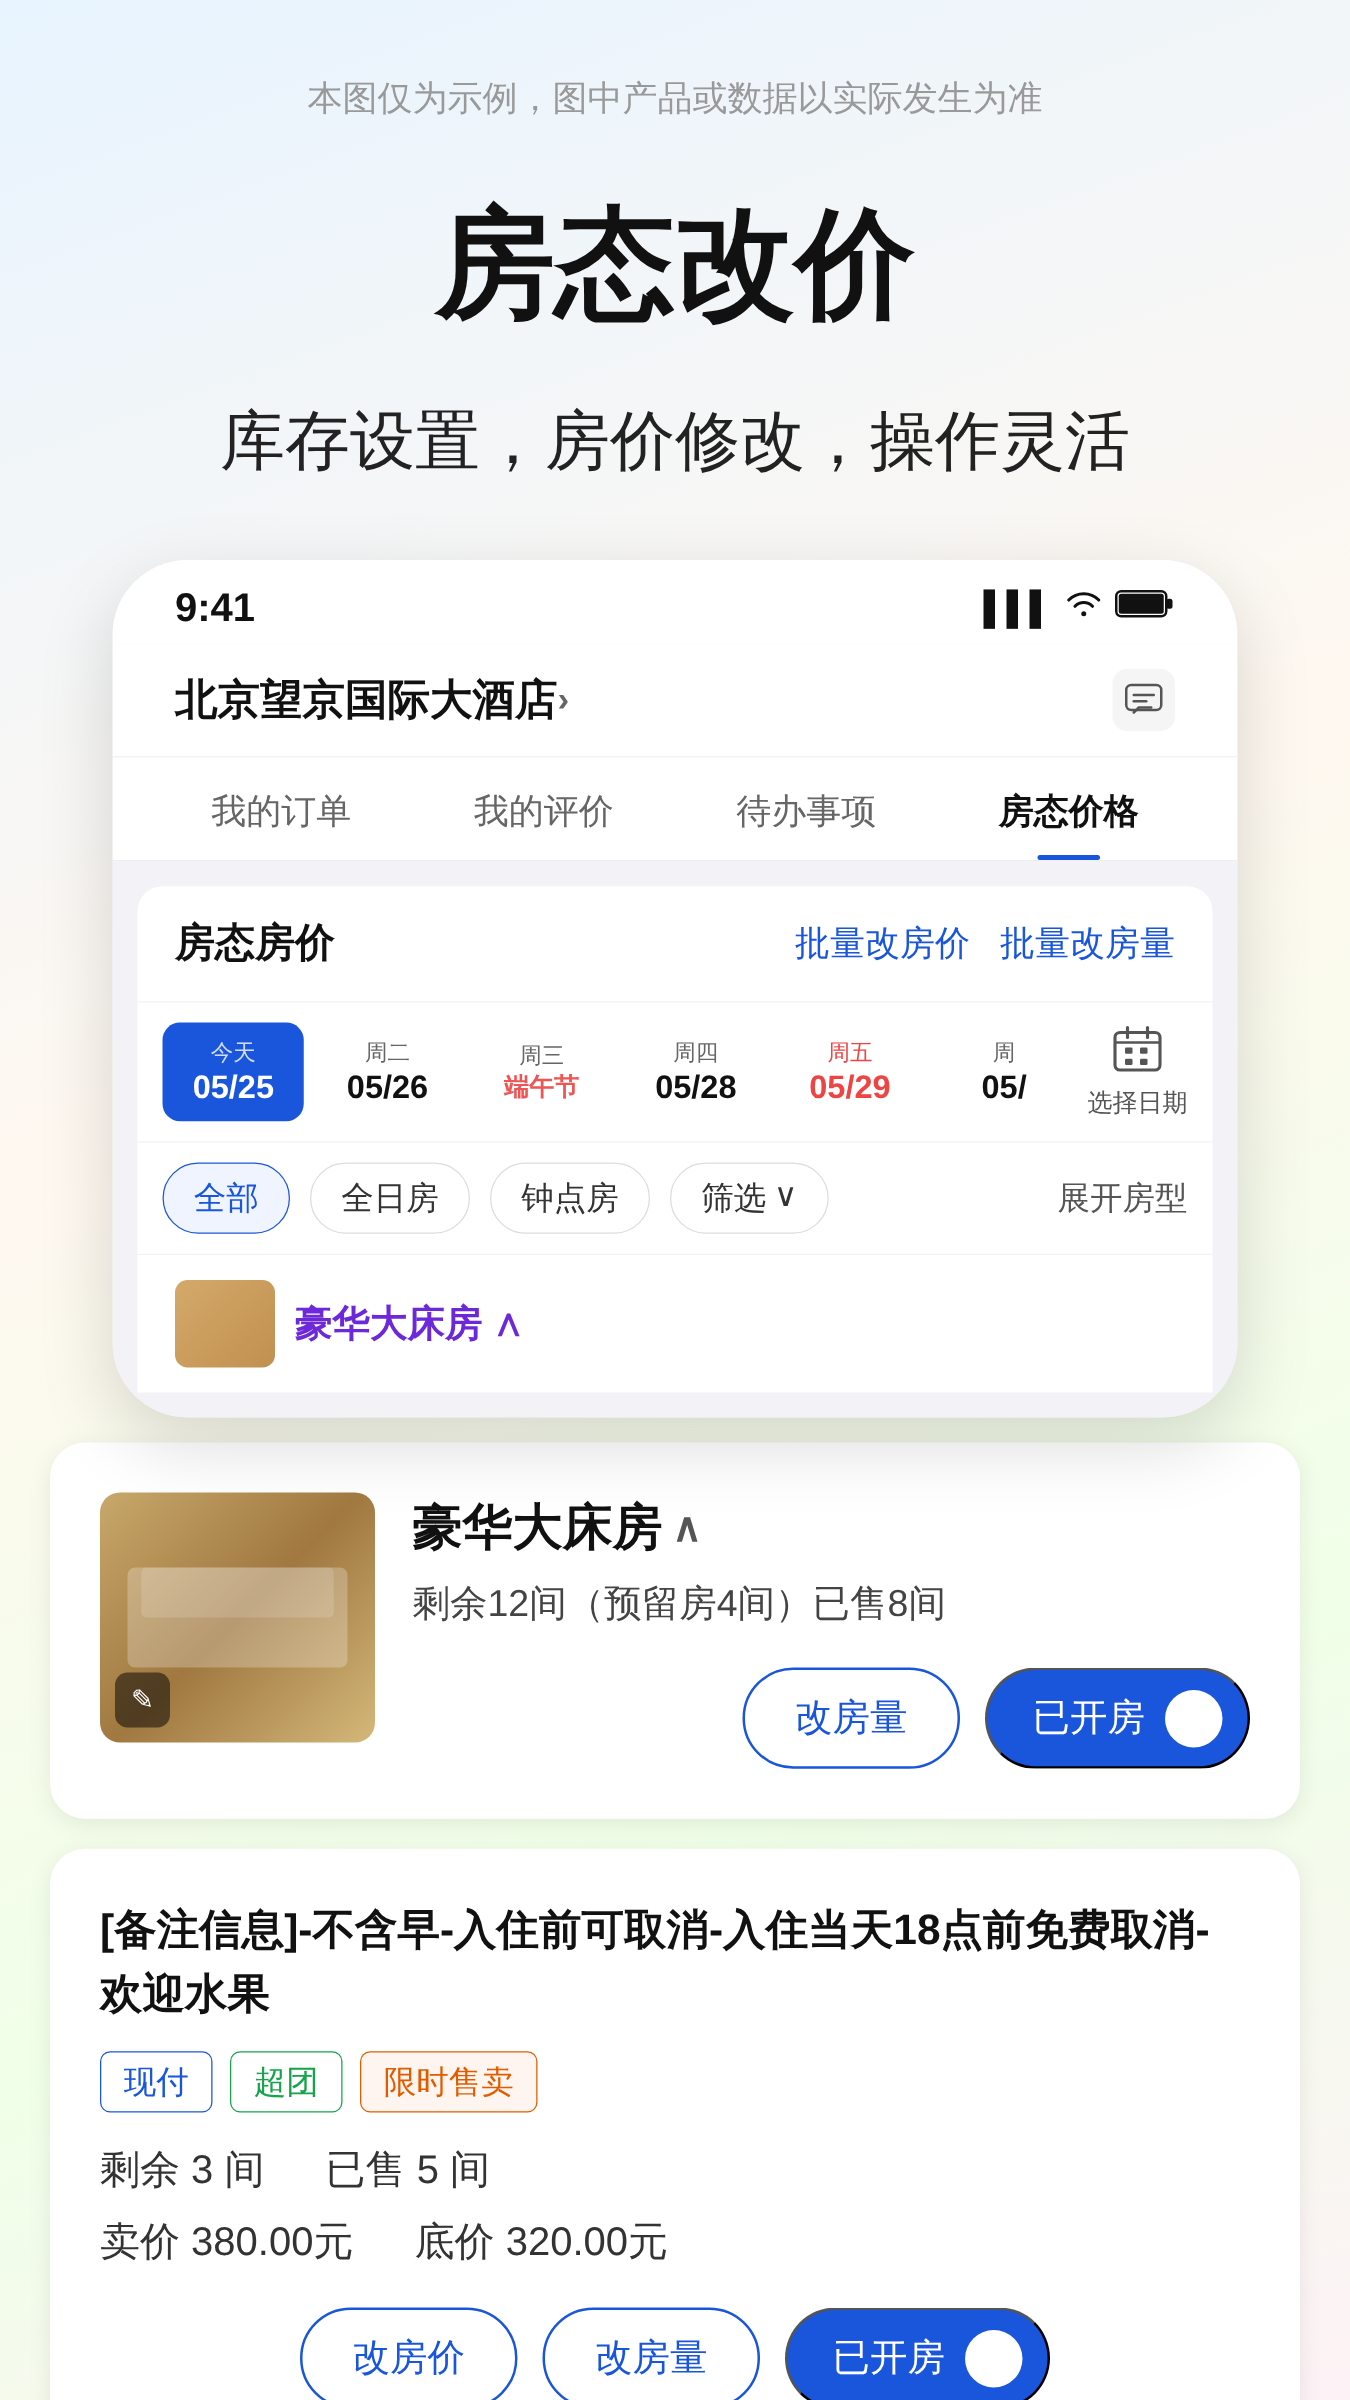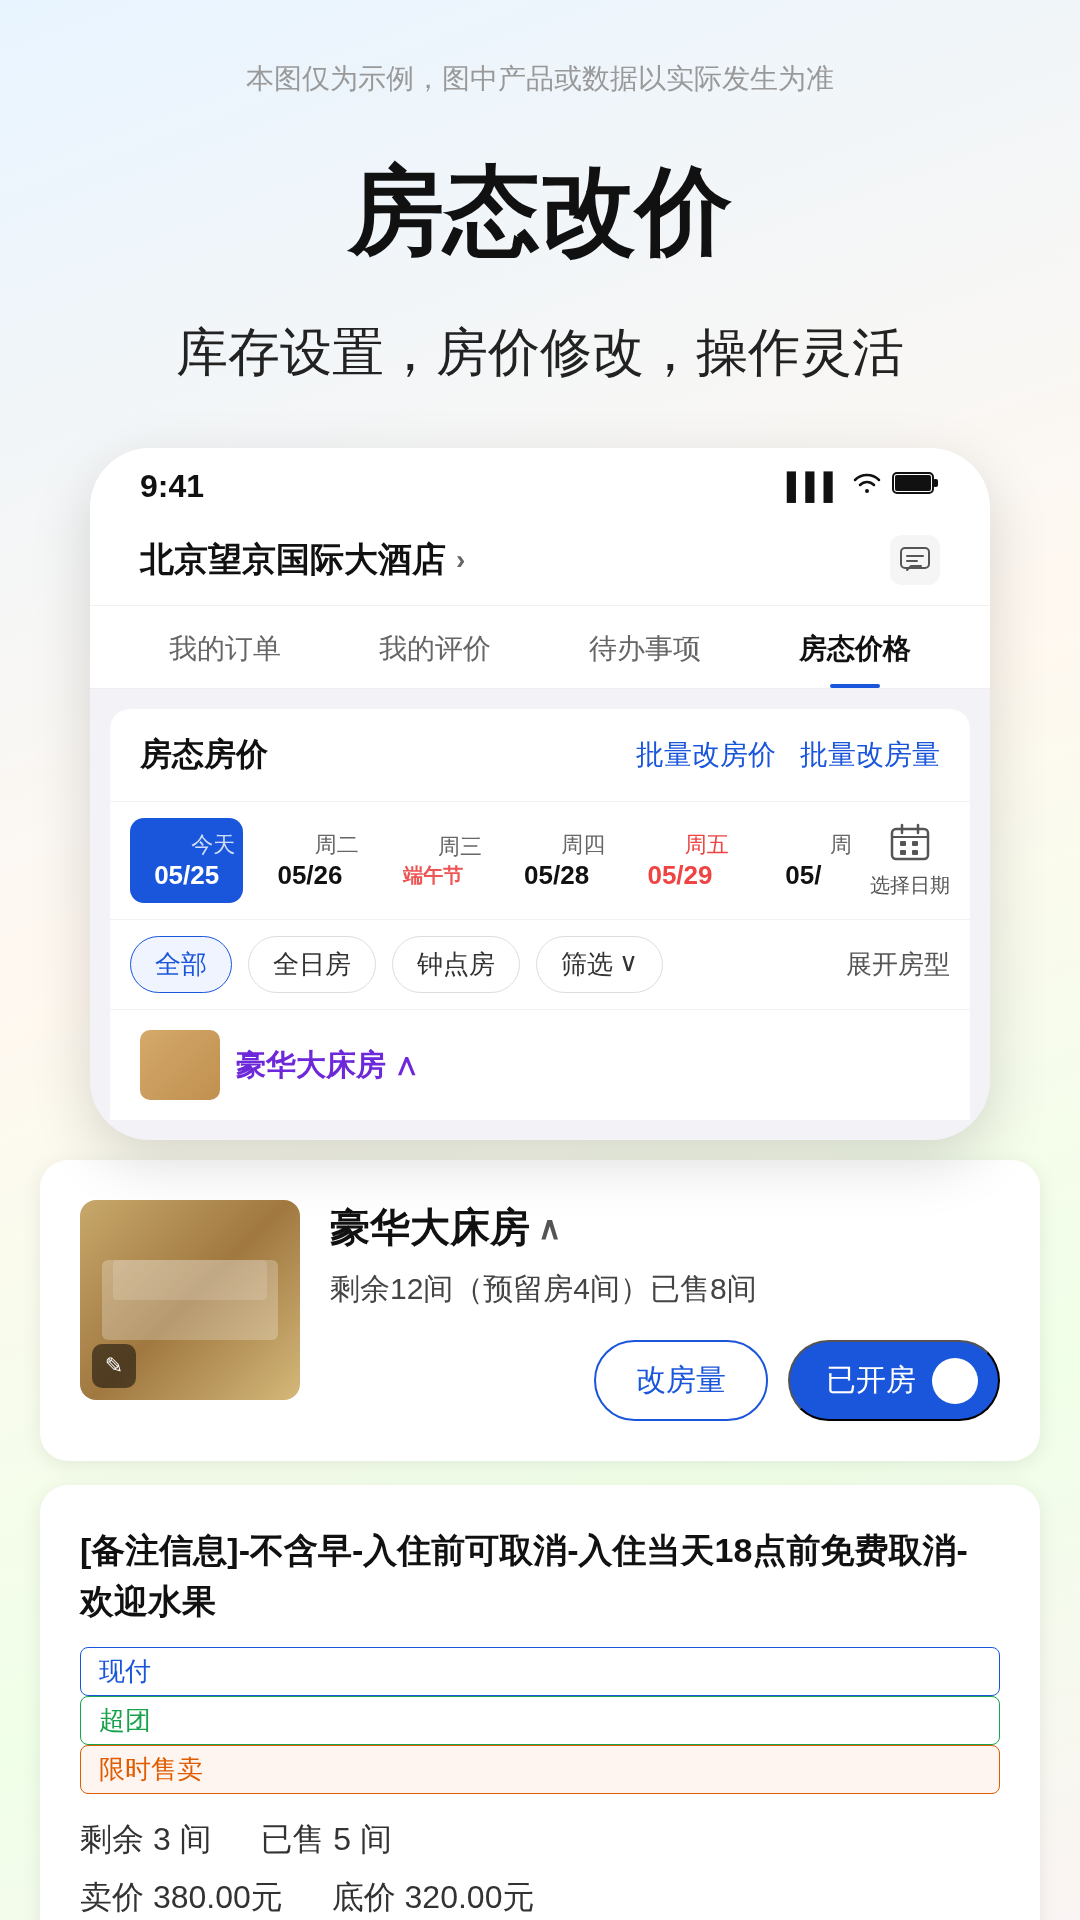--- a/index.html
+++ b/index.html
@@ -84,21 +84,20 @@
       justify-content: space-between;
       align-items: center;
       border-bottom: 1px solid #f0f0f0;
     }
     .hotel-name {
       font-size: 34px;
       font-weight: 600;
       color: #111;
       display: flex;
       align-items: center;
-      gap: 10px;
     }
     .hotel-name-chevron {
       color: #666;
       font-size: 28px;
     }
     .hotel-msg-icon {
       width: 50px;
       height: 50px;
       background: #f5f5f5;
       border-radius: 12px;
@@ -185,23 +184,22 @@
       padding: 12px 8px;
       border-radius: 12px;
       min-width: 0;
     }
     .date-item.active {
       background: #1a56db;
       color: #fff;
       border-radius: 14px;
     }
     .date-item .day-name {
-      font-size: 22px;
+      font-size: 18px;
       color: #666;
-      text-align: right;
     }
     .date-item.active .day-name {
       color: rgba(255,255,255,0.8);
     }
     .date-item .day-num {
       font-size: 26px;
       font-weight: 600;
       color: #111;
     }
     .date-item.active .day-num {
@@ -404,24 +402,23 @@
     }
     .rate-card-title {
       font-size: 34px;
       font-weight: 600;
       color: #111;
       line-height: 1.5;
       margin-bottom: 20px;
     }
     .rate-tags {
       display: flex;
-      gap: 0;
+      gap: 14px;
       margin-bottom: 24px;
       flex-wrap: wrap;
-      flex-direction: column;
     }
     .tag {
       padding: 6px 18px;
       border-radius: 8px;
       font-size: 26px;
       border: 1.5px solid;
     }
     .tag-blue { color: #1a56db; border-color: #1a56db; }
     .tag-green { color: #16a34a; border-color: #16a34a; }
     .tag-orange { color: #e05c00; border-color: #e05c00; background: #fff5f0; }

